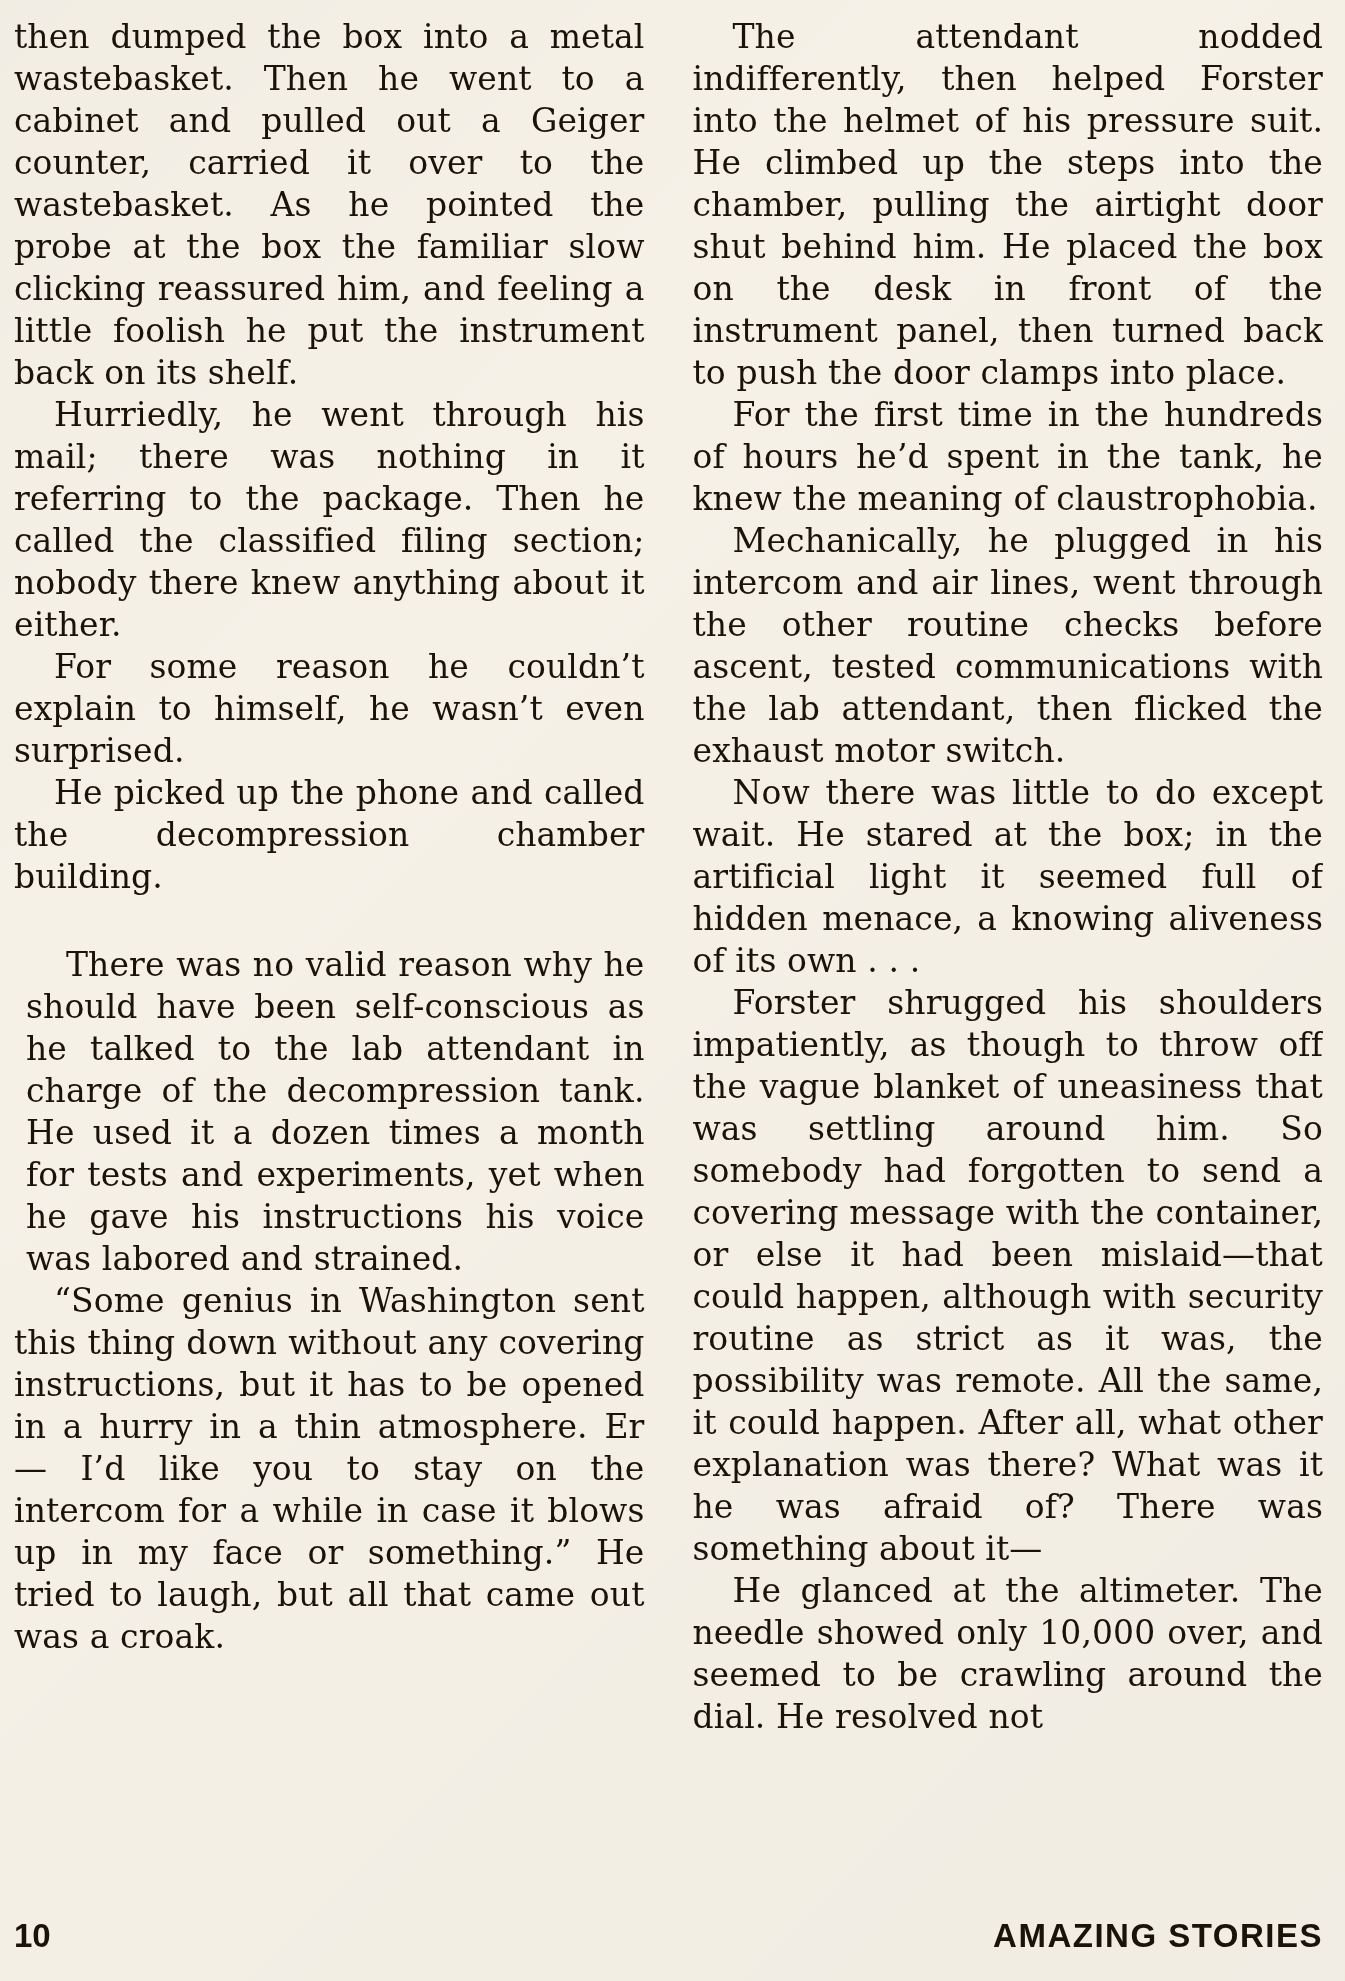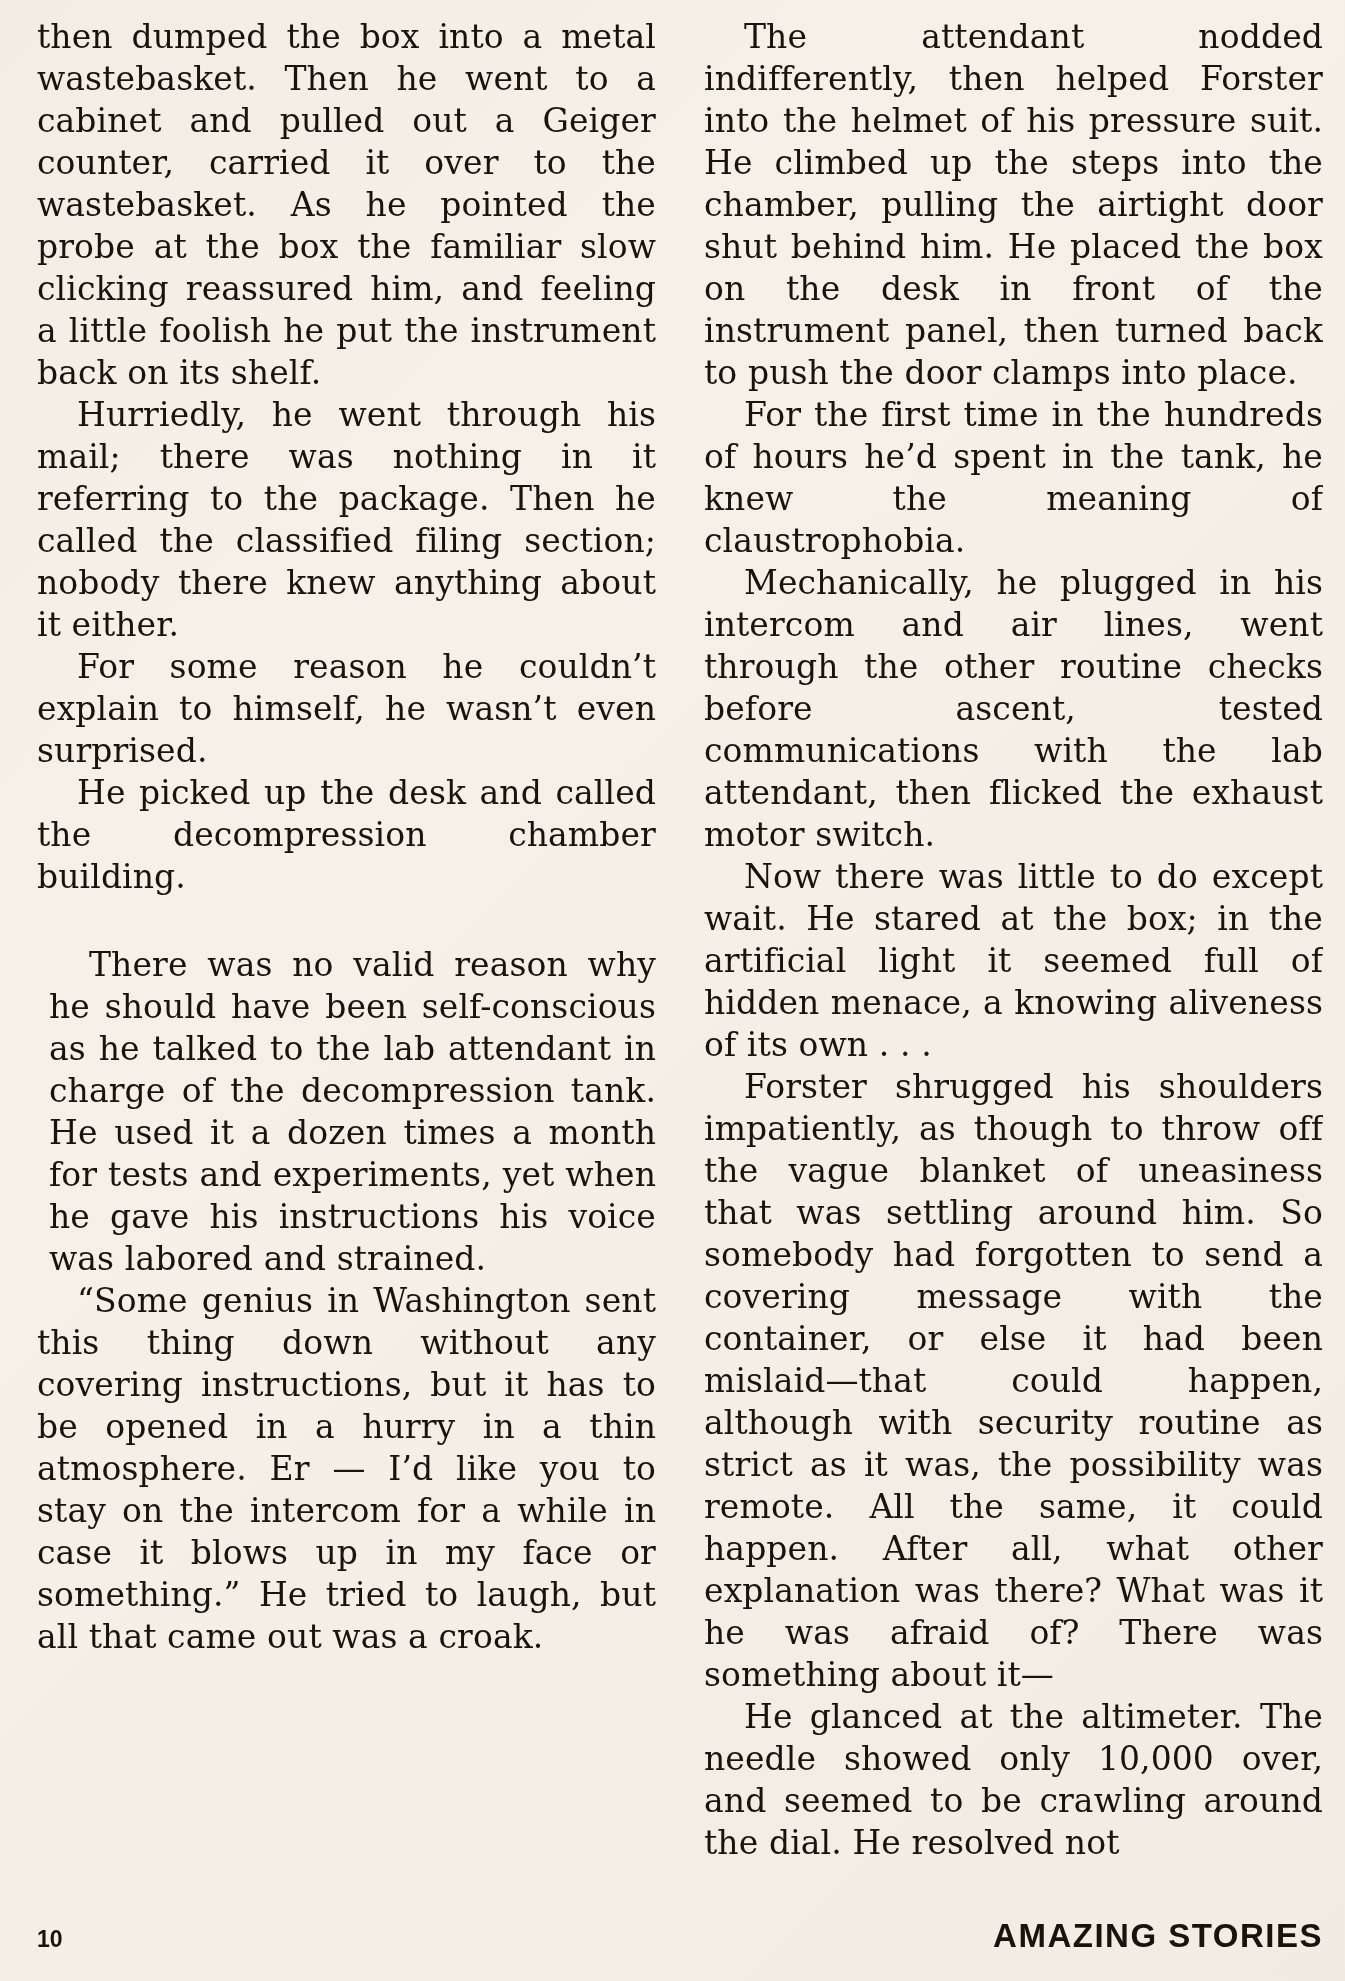--- a/index.html
+++ b/index.html
@@ -9,21 +9,21 @@
   html,body{margin:0;padding:0;}
   body{
     width:1345px;height:1981px;
     background: var(--paper);
     font-family:"DejaVu Serif","Liberation Serif",serif;
     color: var(--ink);
   }
   .page{
     box-sizing:border-box;
     width:1345px;height:1981px;
-    padding:16px 22px 26px 37px;
+    padding:16px 22px 26px 14px;
     display:flex;flex-direction:column;
     background: linear-gradient(135deg, rgba(0,0,0,0.015), rgba(0,0,0,0) 30%, rgba(0,0,0,0.02));
   }
   .columns{
     flex:1;
     display:flex;
     gap:48px;
     overflow:hidden;
   }
   .column{
@@ -48,37 +48,37 @@
   }
   .footer{
     display:flex;
     justify-content:space-between;
     align-items:baseline;
     padding-top:14px;
     font-family:"Liberation Sans","DejaVu Sans",sans-serif;
     font-weight:bold;
   }
   .page-number{
-    font-size:23px;
+    font-size:33px;
   }
   .magazine-title{
     font-size:33px;
     letter-spacing:1.5px;
   }
 </style>
 </head>
 <body>
 
 <div class="page">
   <div class="columns">
     <div class="column">
         <p class="no-indent"><span>then dumped the box into a metal wastebasket. Then he went to a cabinet and pulled out a Geiger counter, carried it over to the wastebasket. As he pointed the probe at the box the familiar slow clicking reassured him, and feeling a little foolish he put the instrument back on its shelf.</span></p>
         <p class="indent"><span>Hurriedly, he went through his mail; there was nothing in it referring to the package. Then he called the classified filing section; nobody there knew anything about it either.</span></p>
         <p class="indent"><span>For some reason he couldn’t explain to himself, he wasn’t even surprised.</span></p>
-        <p class="indent"><span>He picked up the desk and called the decompression chamber building.</span></p>
+        <p class="indent"><span>He picked up the phone and called the decompression chamber building.</span></p>
         <p class="indent gap-before"><span>There was no valid reason why he should have been self-conscious as he talked to the lab attendant in charge of the decompression tank. He used it a dozen times a month for tests and experiments, yet when he gave his instructions his voice was labored and strained.</span></p>
         <p class="indent"><span>“Some genius in Washington sent this thing down without any covering instructions, but it has to be opened in a hurry in a thin atmosphere. Er — I’d like you to stay on the intercom for a while in case it blows up in my face or something.” He tried to laugh, but all that came out was a croak.</span></p>
       </div>
     <div class="column">
         <p class="indent"><span>The attendant nodded indifferently, then helped Forster into the helmet of his pressure suit. He climbed up the steps into the chamber, pulling the airtight door shut behind him. He placed the box on the desk in front of the instrument panel, then turned back to push the door clamps into place.</span></p>
         <p class="indent"><span>For the first time in the hundreds of hours he’d spent in the tank, he knew the meaning of claustrophobia.</span></p>
         <p class="indent"><span>Mechanically, he plugged in his intercom and air lines, went through the other routine checks before ascent, tested communications with the lab attendant, then flicked the exhaust motor switch.</span></p>
         <p class="indent"><span>Now there was little to do except wait. He stared at the box; in the artificial light it seemed full of hidden menace, a knowing aliveness of its own . . .</span></p>
         <p class="indent"><span>Forster shrugged his shoulders impatiently, as though to throw off the vague blanket of uneasiness that was settling around him. So somebody had forgotten to send a covering message with the container, or else it had been mislaid—that could happen, although with security routine as strict as it was, the possibility was remote. All the same, it could happen. After all, what other explanation was there? What was it he was afraid of? There was something about it—</span></p>
         <p class="indent"><span>He glanced at the altimeter. The needle showed only 10,000 over, and seemed to be crawling around the dial. He resolved not</span></p>

